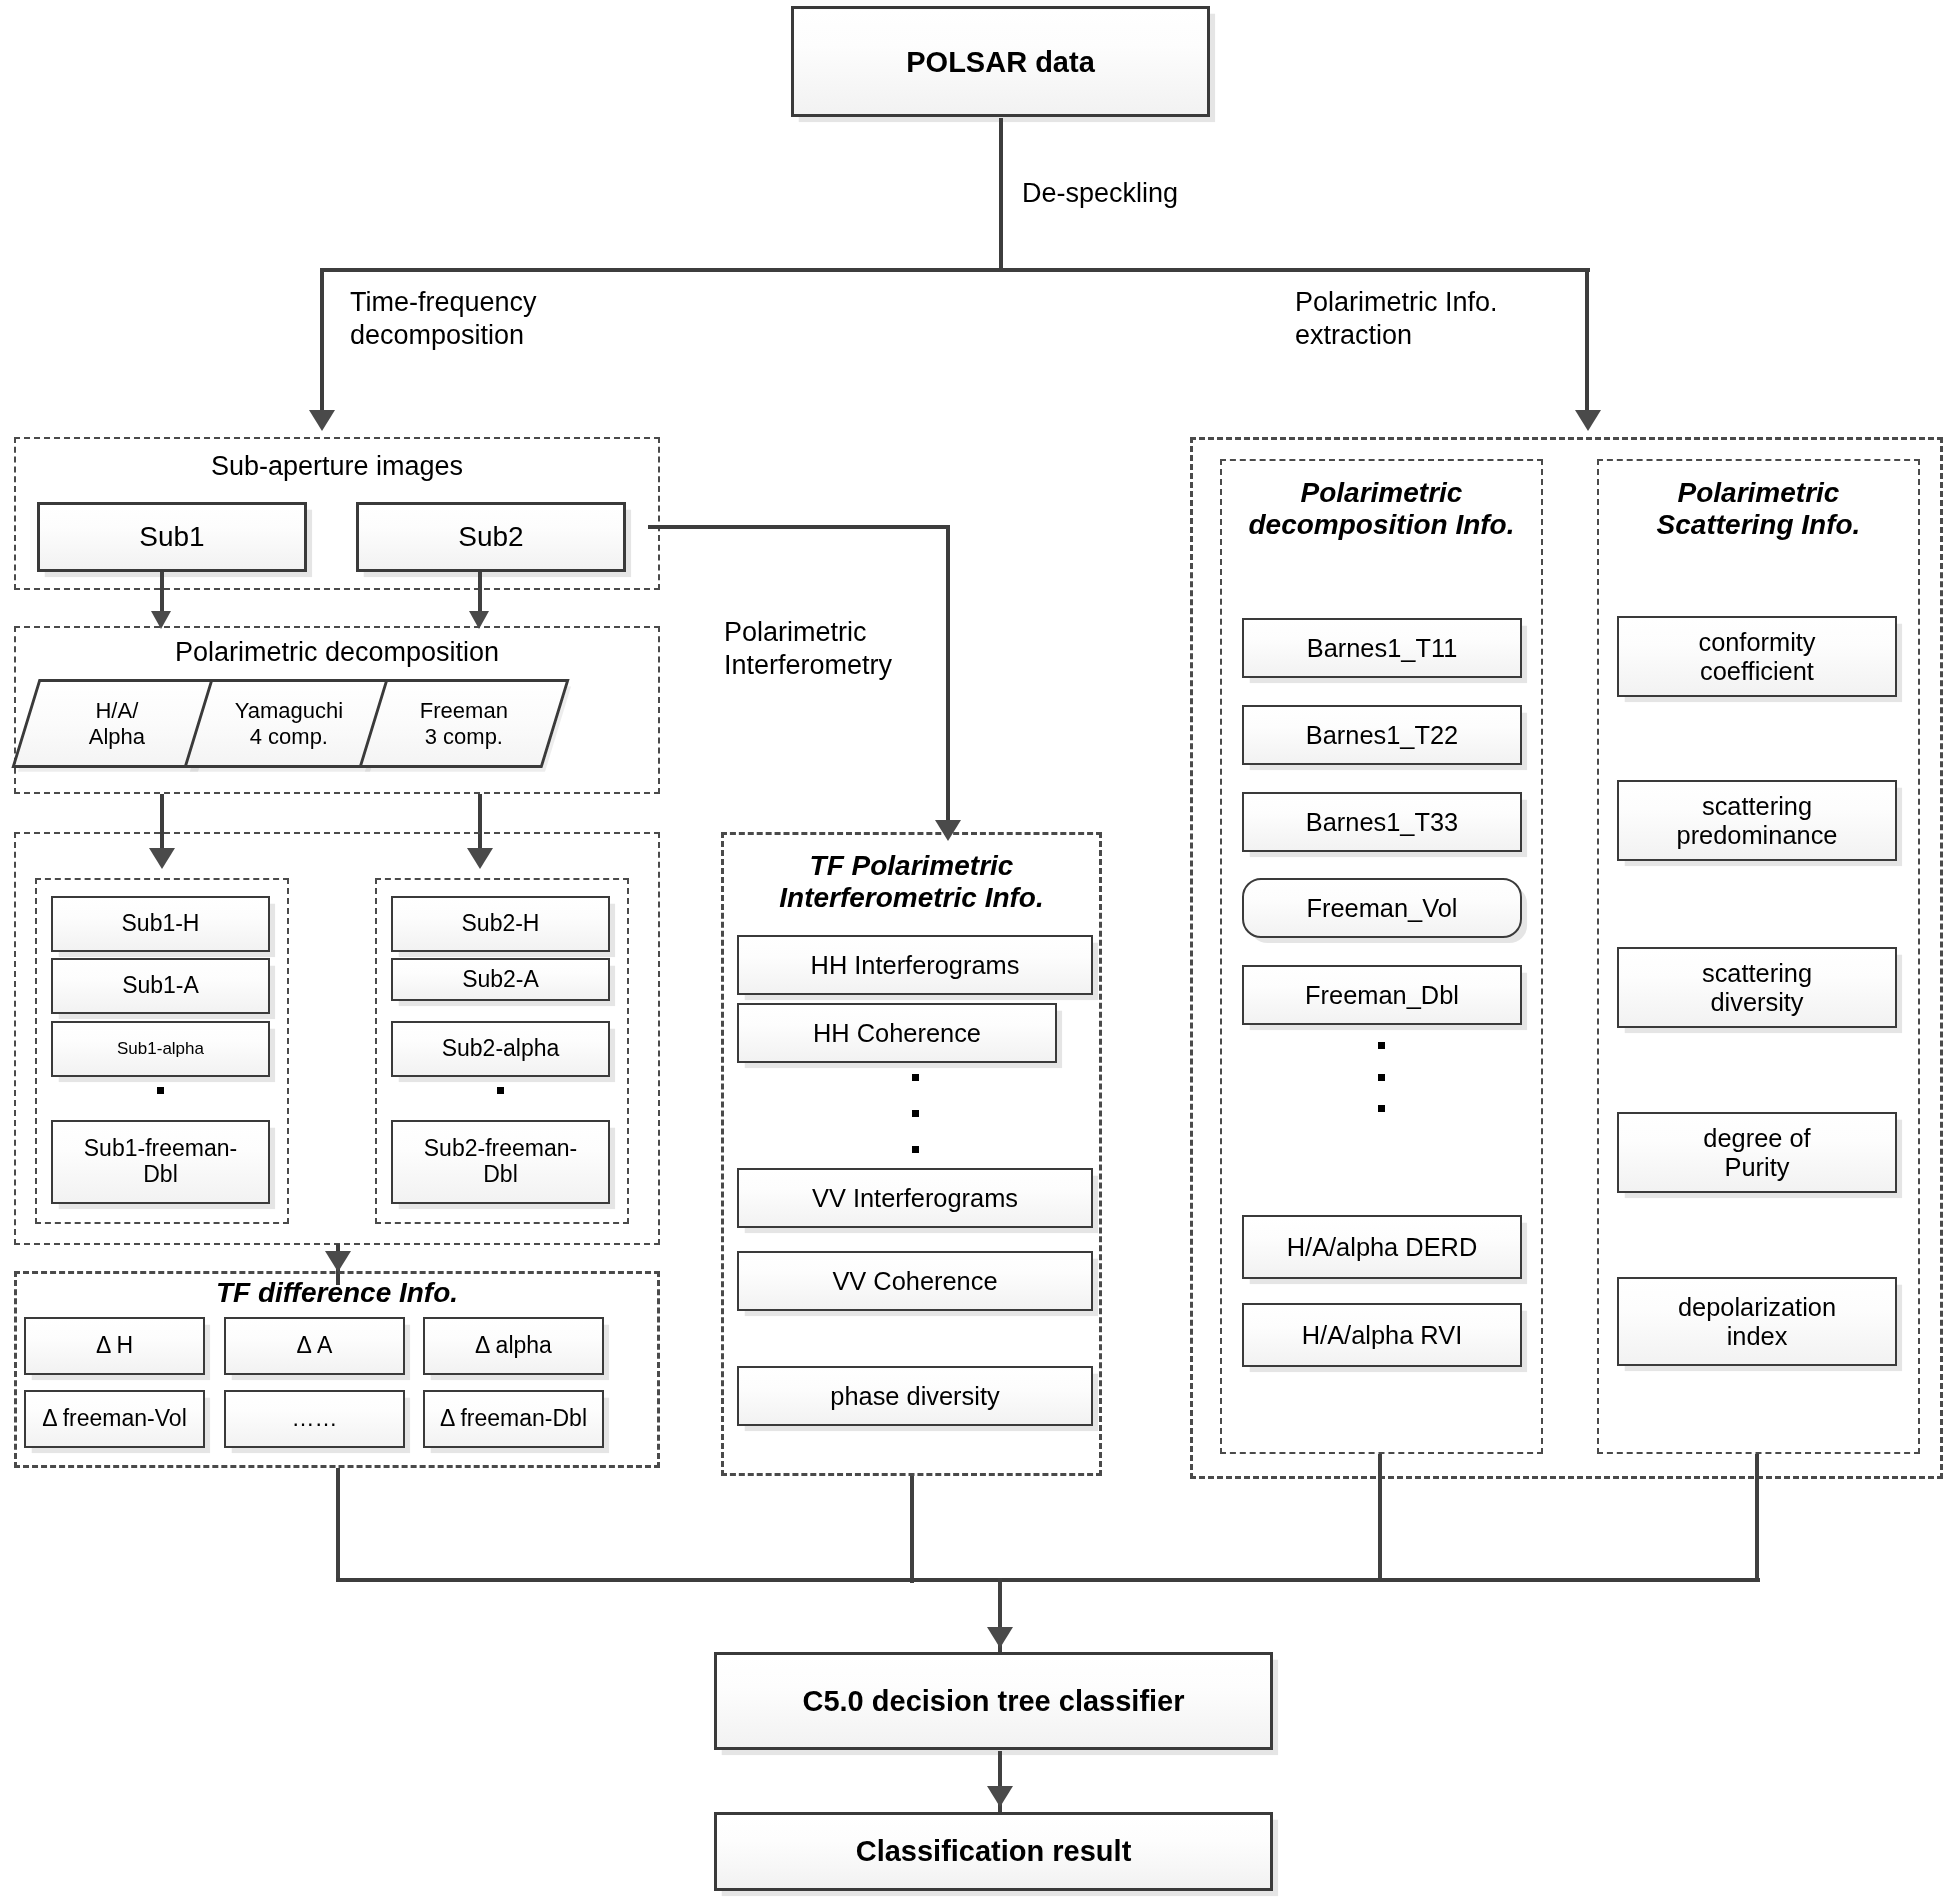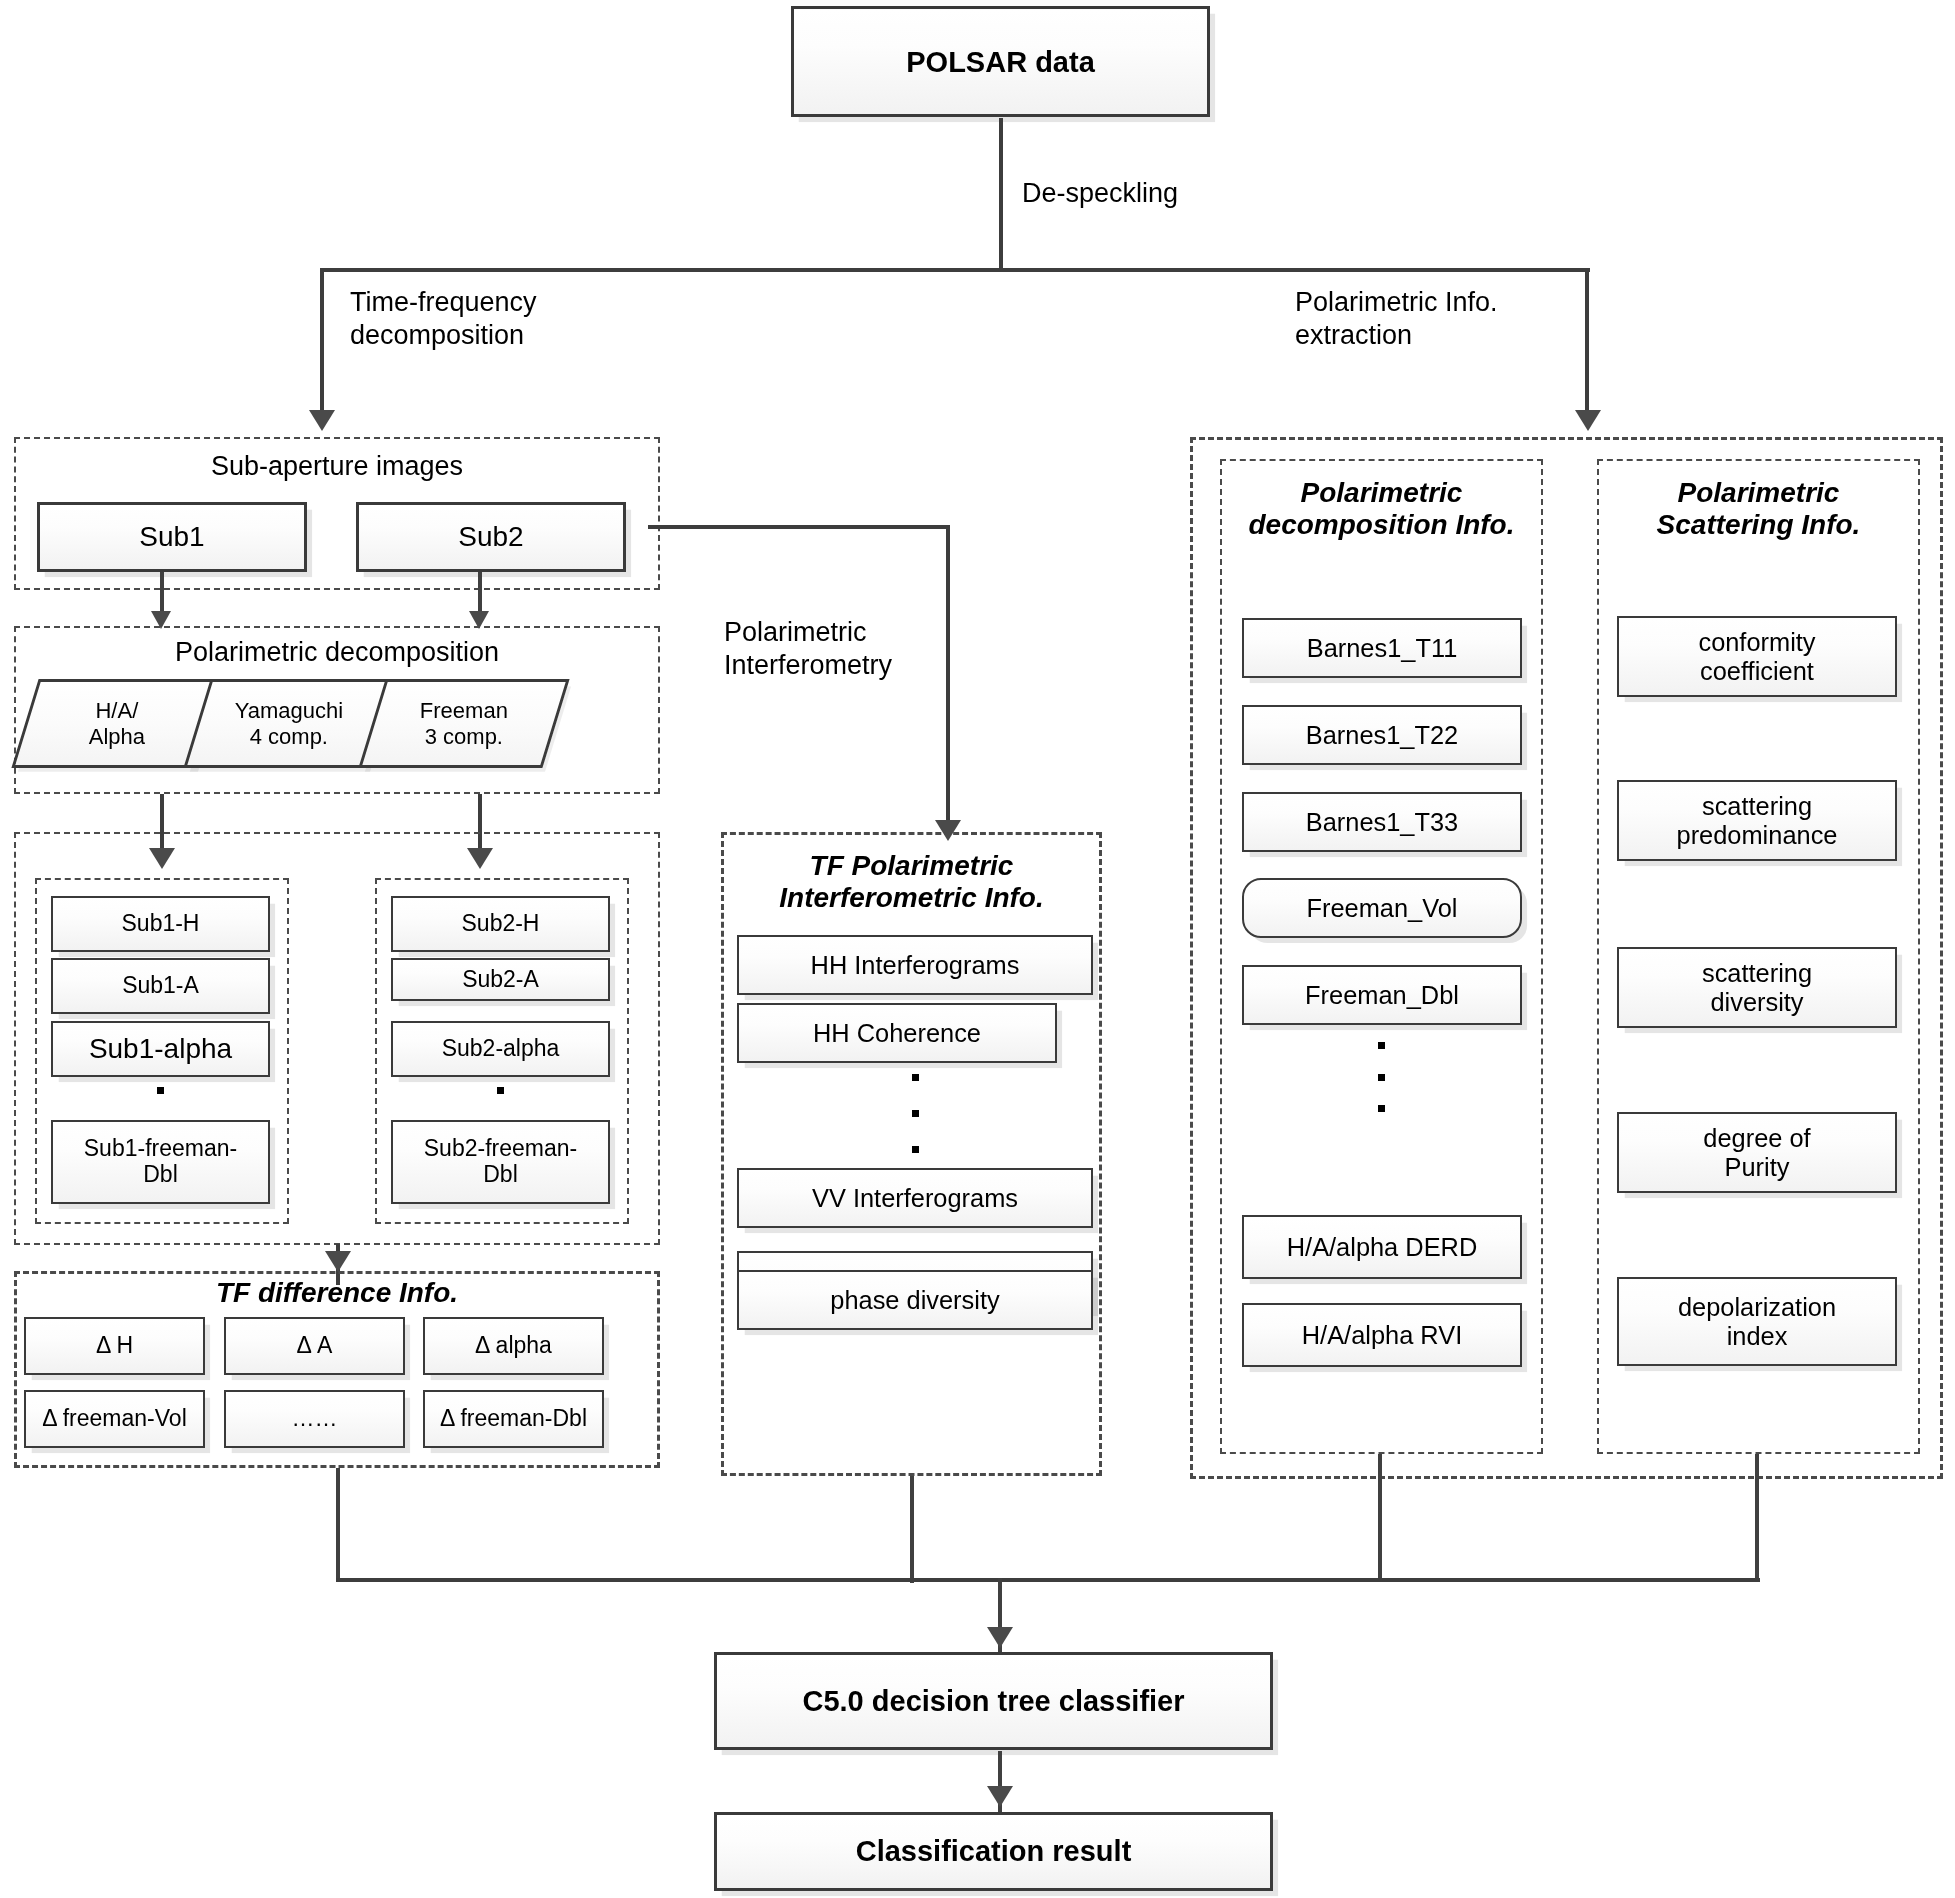--- a/index.html
+++ b/index.html
@@ -206,21 +206,21 @@
 
   <div class="group" style="left:14px; top:832px; width:646px; height:413px;"></div>
 
   <div class="group" style="left:35px; top:878px; width:254px; height:346px;"></div>
   <div class="node thin" style="left:51px; top:896px; width:219px; height:56px; font-size:23px;">
     <span>Sub1-H</span>
   </div>
   <div class="node thin" style="left:51px; top:958px; width:219px; height:56px; font-size:23px;">
     <span>Sub1-A</span>
   </div>
-  <div class="node thin" style="left:51px; top:1021px; width:219px; height:56px; font-size:28px;">
+  <div class="node thin" style="left:51px; top:1021px; width:219px; height:56px; font-size:17px;">
     <span>Sub1-alpha</span>
   </div>
   <div class="vdots" style="left:157px; top:1087px; width:7.6px; height:79px;">
     <i></i>
       <i></i>
       <i></i>
   </div>
   <div class="node thin" style="left:51px; top:1120px; width:219px; height:84px; font-size:23px; white-space:pre-line;">
     <span style="white-space:pre-line;">Sub1-freeman-
 Dbl</span>
@@ -285,21 +285,21 @@
     <i></i>
       <i></i>
       <i></i>
   </div>
   <div class="node thin" style="left:737px; top:1168px; width:356px; height:60px; font-size:25.4px;">
     <span>VV Interferograms</span>
   </div>
   <div class="node thin" style="left:737px; top:1251px; width:356px; height:60px; font-size:25.4px;">
     <span>VV Coherence</span>
   </div>
-  <div class="node thin" style="left:737px; top:1270px; width:356px; height:60px; font-size:25.4px;">
+  <div class="node thin" style="left:737px; top:1366px; width:356px; height:60px; font-size:25.4px;">
     <span>phase diversity</span>
   </div>
 
   <div class="group heavy" style="left:1190px; top:437px; width:753px; height:1042px;"></div>
 
   <div class="group" style="left:1220px; top:459px; width:323px; height:995px;"></div>
   <div class="group-title italic-bold" style="left:1220px; top:477px; width:323px; font-size:28px; white-space:pre-line;">Polarimetric
 decomposition Info.</div>
 
   <div class="node thin" style="left:1242px; top:618px; width:280px; height:60px; font-size:25.4px;">

